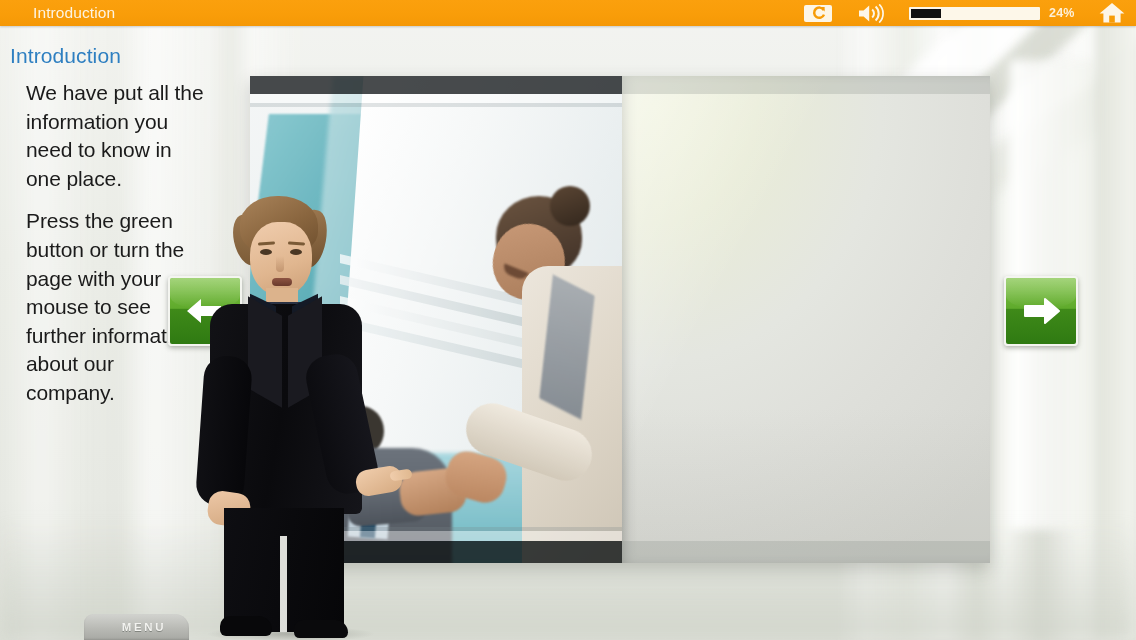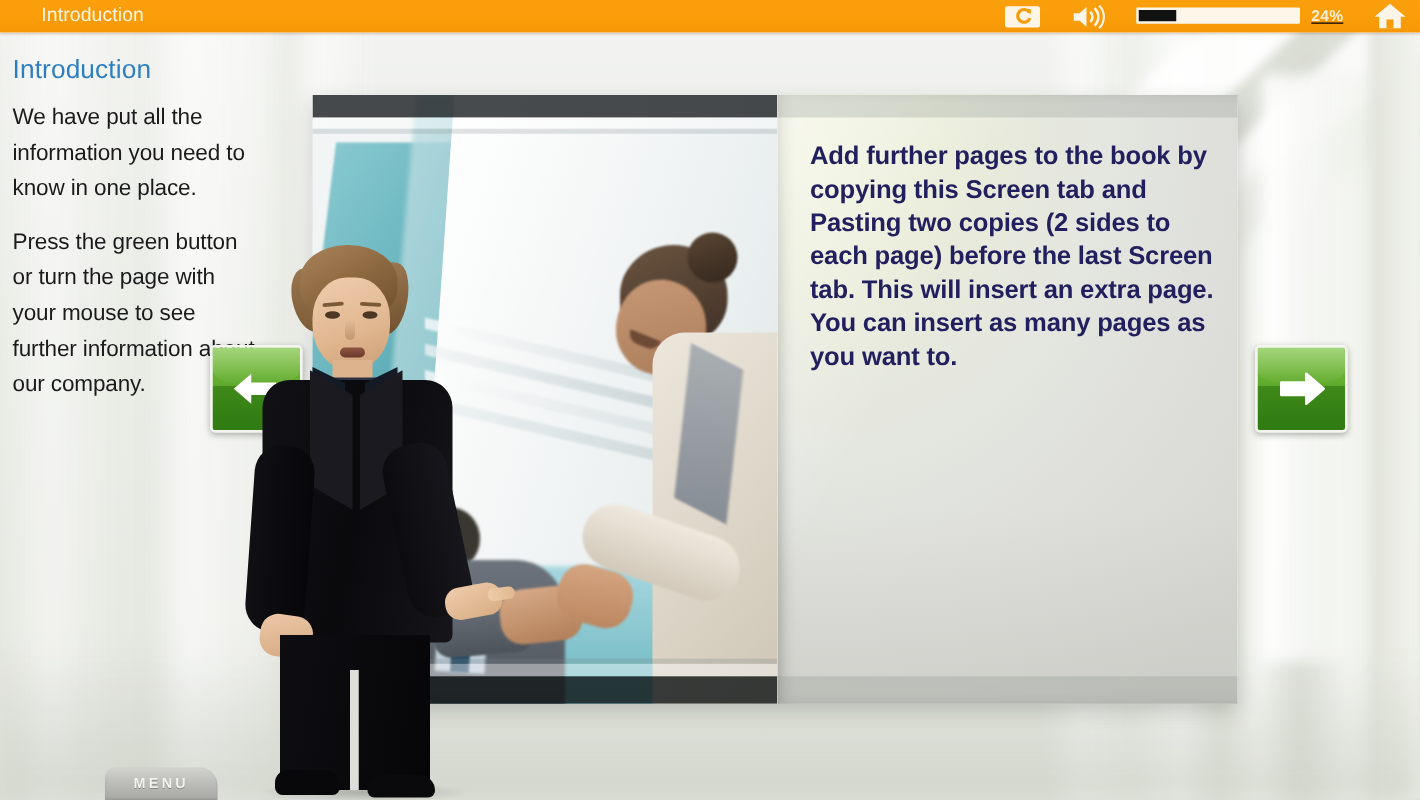--- a/index.html
+++ b/index.html
@@ -98,42 +98,42 @@
   .tb-right{margin-left:auto;display:flex;align-items:center;gap:0;padding-right:9px;}
 
   .replay-btn{
     width:28px;height:17px;border-radius:2px;background:#fdf6e6;
     display:flex;align-items:center;justify-content:center;
     margin-right:26px;
   }
   .replay-glyph{display:block;}
   .speaker{margin-right:24px;display:flex;align-items:center;}
 
-  .progress-wrap{display:flex;align-items:flex-start;text-decoration:underline;}
+  .progress-wrap{display:flex;align-items:flex-end;}
   .progress-track{
     width:131px;height:13px;background:#fdf7e9;border-radius:1px;
     padding:2px;box-sizing:border-box;display:block;
   }
   .progress-fill{height:100%;background:#111111;border-radius:0;}
   .progress-label{
     color:#fdf0d8;font-size:12.5px;margin-left:9px;font-weight:bold;
     letter-spacing:.2px;min-width:30px;
   }
   .home-btn{margin-left:20px;margin-right:2px;display:flex;align-items:center;}
 
   
   #left-col{
     position:absolute;left:8px;top:44px;width:196px;z-index:20;
   }
   #left-col .heading{
     color:#2e7fc1;font-size:21px;margin:0 0 11px 2px;font-weight:400;
     letter-spacing:.1px;
   }
   #left-col p{
-    margin:0 0 14px 2px;color:#1b1b1b;font-size:18px;line-height:28.6px;
+    margin:0 0 14px 18px;color:#1b1b1b;font-size:21px;line-height:28.6px;
     font-weight:400;letter-spacing:-.1px;
   }
 
   
   #spread{
     position:absolute;left:250px;top:76px;width:740px;height:487px;z-index:15;
     box-shadow:0 6px 16px rgba(60,62,55,.22);
   }
   .page{position:absolute;top:0;height:487px;overflow:hidden;}
 
@@ -341,21 +341,21 @@
   #nav-prev{left:168px;top:276px;}
   #nav-next{left:1004px;top:276px;}
   .arrow-svg{position:relative;z-index:2;}
 
   
   #menu-tab{
     position:absolute;left:84px;bottom:0px;width:90px;height:26px;z-index:35;
     background:linear-gradient(180deg,#d2d3cf 0%,#b9bab5 55%,#a7a8a3 100%);
     border-radius:9px 14px 0 0;
     box-shadow:0 -1px 2px rgba(0,0,0,.12) inset;
-    display:flex;align-items:center;justify-content:center;
+    display:flex;align-items:center;justify-content:center;padding-left:15px;
   }
   #menu-tab span{
     color:#f3f3f0;font-size:11.5px;letter-spacing:2.6px;font-weight:bold;
     text-shadow:0 1px 0 rgba(90,92,88,.55);
   }
 </style>
 </head>
 <body>
 
 <div id="stage">
@@ -453,21 +453,20 @@
         <div class="band band-bot"></div>
         <div class="band band-bot2"></div>
       </div>
     </div>
 
     <div class="page page-right">
       <div class="sheen"></div>
       <div class="strip-top"></div>
       <div class="strip-bot"></div>
       <div class="rt-body">
-        <p>Add further pages to the book by copying this Screen tab and Pasting two copies (2 sides to each page) before the last Screen tab.  This will insert an extra page. You can insert as many pages as you want to.</p>
       </div>
     </div>
 
   </div>
 
   <div class="navbtn" id="nav-prev">
     <svg class="arrow-svg" width="40" height="30" viewBox="0 0 40 30">
       <path d="M16 3 L2 15 L16 27 L16 20 L36 20 L36 10 L16 10 Z" fill="#ffffff"></path>
     </svg>
   </div>

